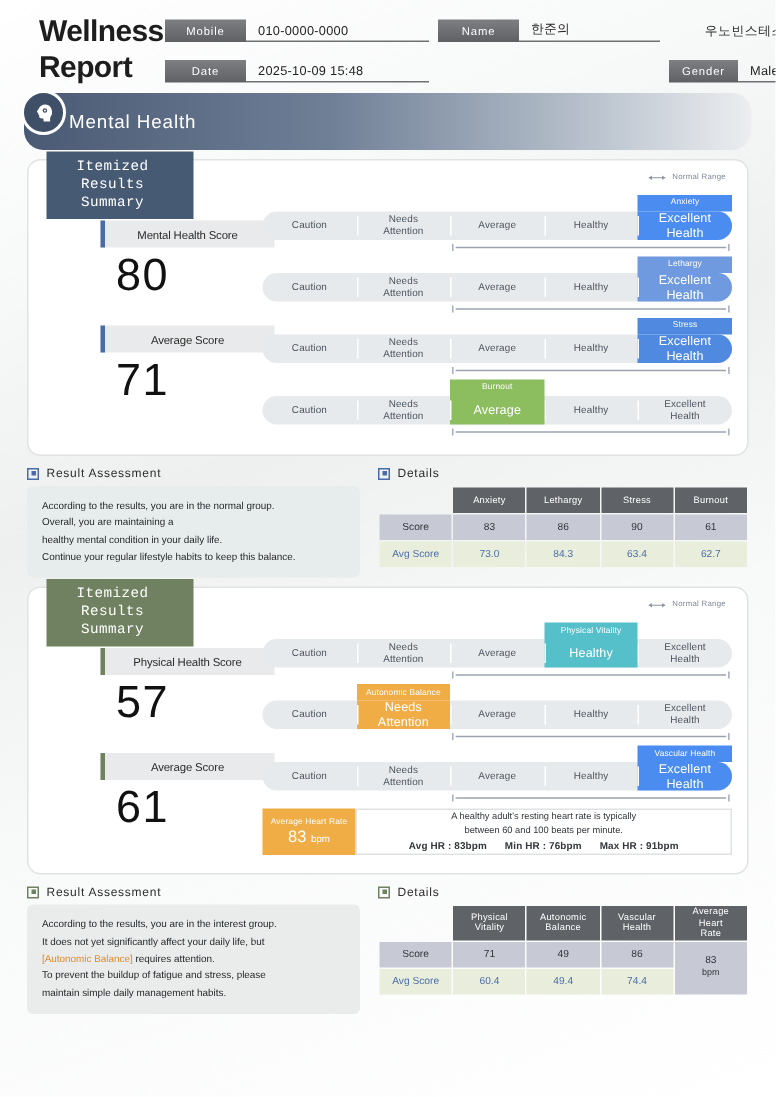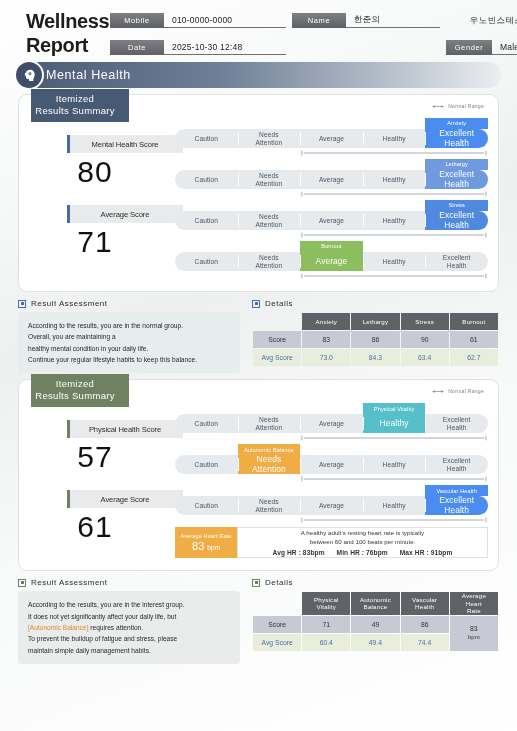--- a/index.html
+++ b/index.html
@@ -77,21 +77,21 @@
     text-align: center;
     letter-spacing: 0.4px;
     padding-top: 2px;
   }
   .gender-field { grid-column: 3; grid-row: 2; }
   .gender-field .field-label { width: 46px; }
 
   
   .banner {
     position: relative;
-    height: 26px;
+    height: 38px;
     margin: 0 16px 0 16px;
     border-radius: 13px;
     display: flex;
     align-items: center;
     padding-left: 30px;
     color: #ffffff;
     font-size: 12.5px;
     letter-spacing: 0.6px;
     text-align: center;
   }
@@ -120,20 +120,21 @@
   .summary-tab {
     position: absolute;
     left: 12px; top: -6px;
     width: 98px;
     padding: 4px 10px 5px 0;
     text-align: center;
     color: #ffffff;
     font-size: 9.5px;
     line-height: 1.25;
     letter-spacing: 0.3px;
+    font-family: Liberation Mono, monospace;
   }
   .summary-tab.mental   { background: #475a74; }
   .summary-tab.physical { background: #6f8160; }
 
   .card-body { display: flex; }
   .score-col {
     width: 148px;
     flex: none;
     padding-top: 32px;
   }
@@ -348,21 +349,21 @@
         <div class="field-label">Mobile</div>
         <div class="field-value">010-0000-0000</div>
       </div>
       <div class="field">
         <div class="field-label">Name</div>
         <div class="field-value">한준의</div>
       </div>
       <div class="brand">우노빈스테스트</div>
       <div class="field">
         <div class="field-label">Date</div>
-        <div class="field-value">2025-10-30 12:48</div>
+        <div class="field-value">2025-10-09 15:48</div>
       </div>
       <div class="field gender-field">
         <div class="field-label">Gender</div>
         <div class="field-value">Male</div>
       </div>
     </div>
   </div>
 
   <div class="banner mental">
     <span class="banner-icon">

